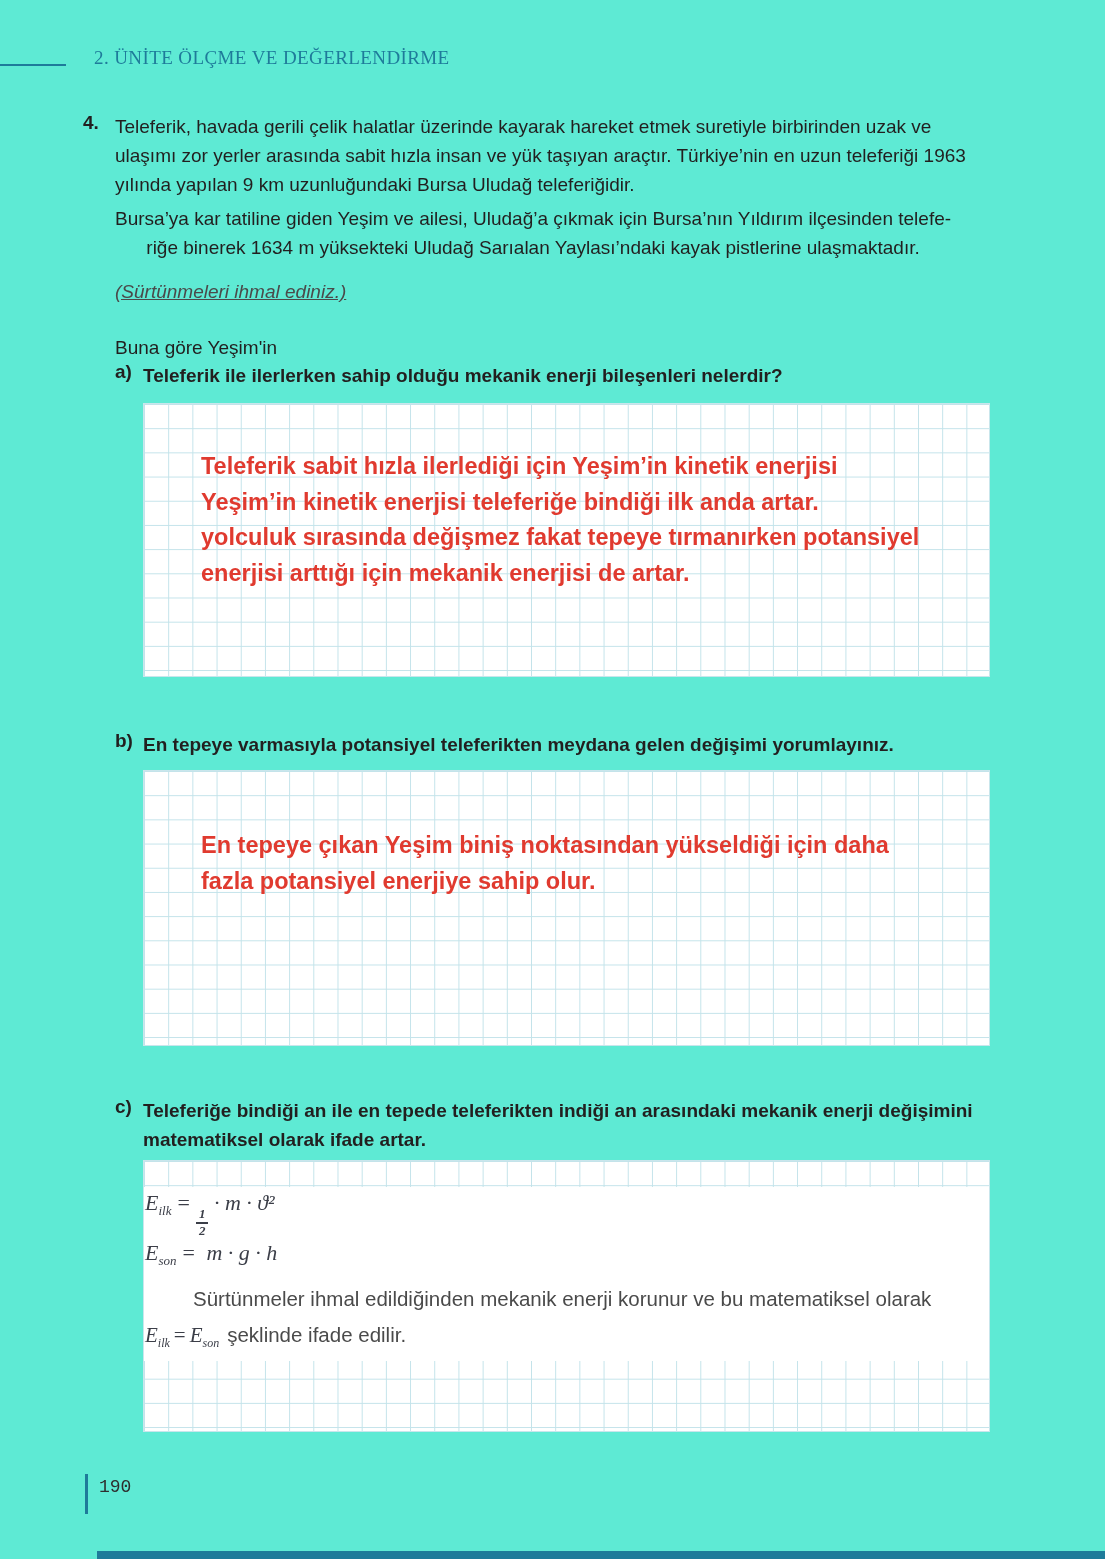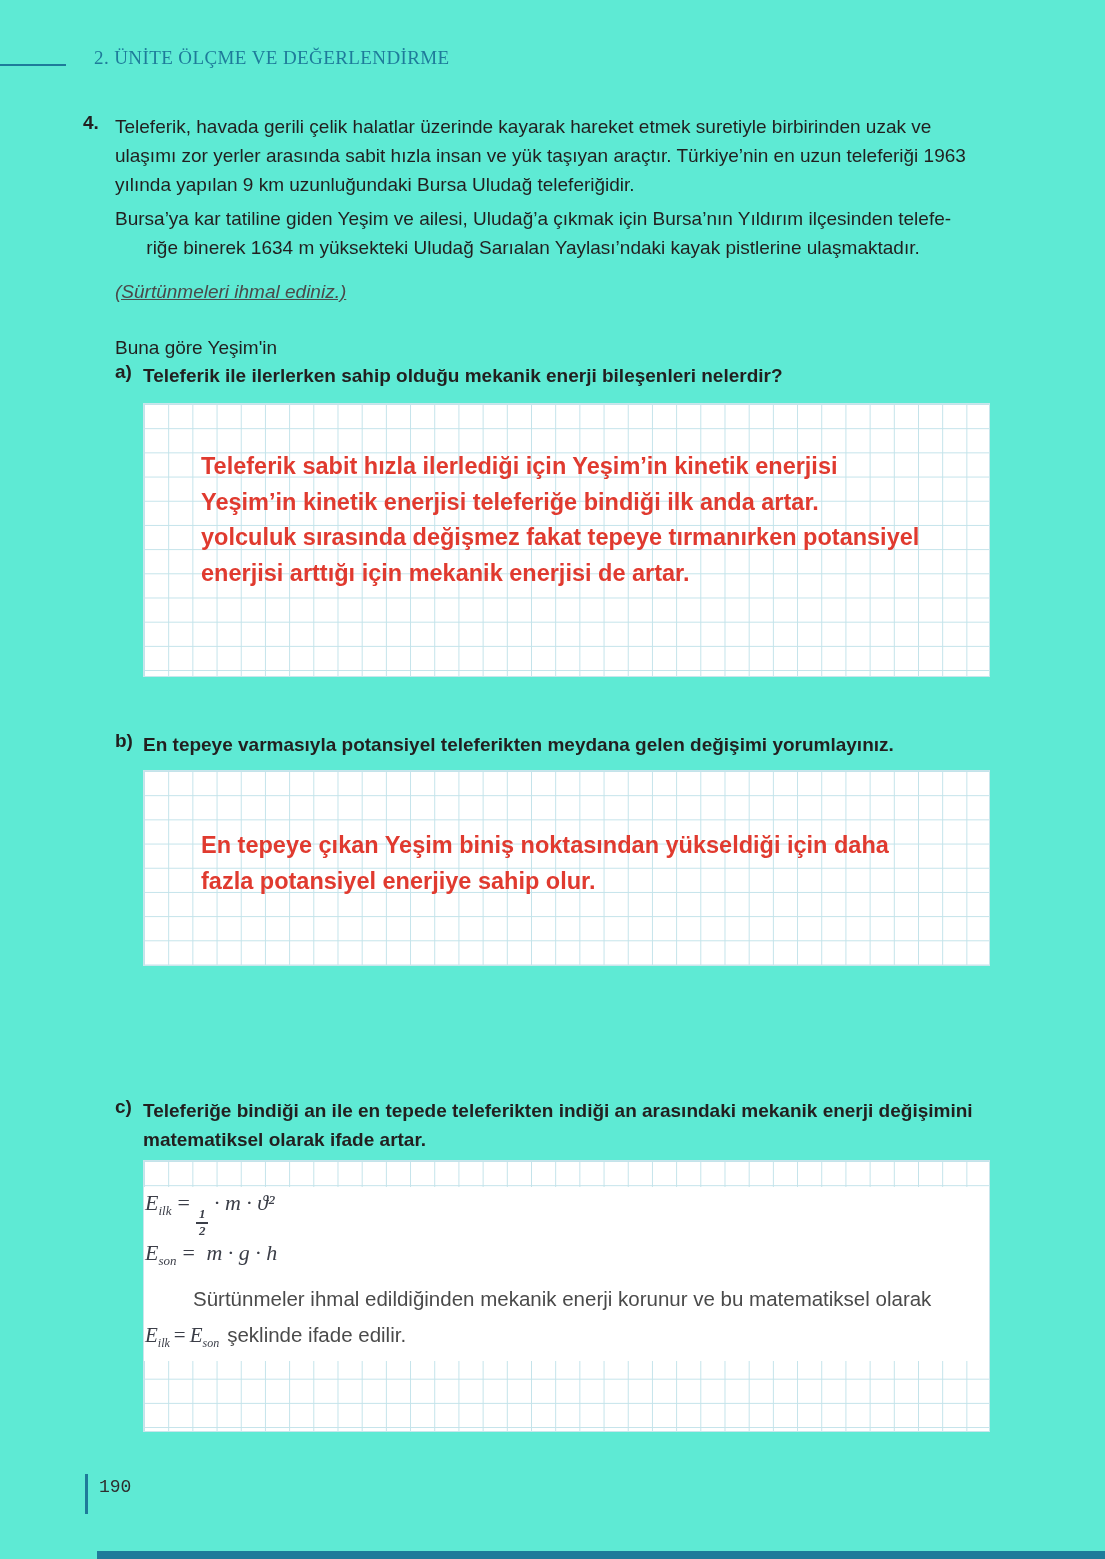--- a/index.html
+++ b/index.html
@@ -113,21 +113,21 @@
       <div>Yeşim’in kinetik enerjisi teleferiğe bindiği ilk anda artar.</div>
       <div>yolculuk sırasında değişmez fakat tepeye tırmanırken potansiyel</div>
       <div>enerjisi arttığı için mekanik enerjisi de artar.</div>
     </div>
   </div>
 
   <div class="part-label" style="top:730px;">b)</div>
   <div class="part-q" style="top:730px;">
     <div class="tline">En tepeye varmasıyla potansiyel teleferikten meydana gelen değişimi yorumlayınız.</div>
   </div>
-  <div class="grid-box" style="top:770px;height:196px;">
+  <div class="grid-box" style="top:770px;height:276px;">
     <div class="answer" style="top:57px;">
       <div>En tepeye çıkan Yeşim biniş noktasından yükseldiği için daha</div>
       <div>fazla potansiyel enerjiye sahip olur.</div>
     </div>
   </div>
 
   <div class="part-label" style="top:1096px;">c)</div>
   <div class="part-q" style="top:1096px;">
     <div class="tline">Teleferiğe bindiği an ile en tepede teleferikten indiği an arasındaki mekanik enerji değişimini</div>
     <div class="tline">matematiksel olarak ifade artar.</div>

